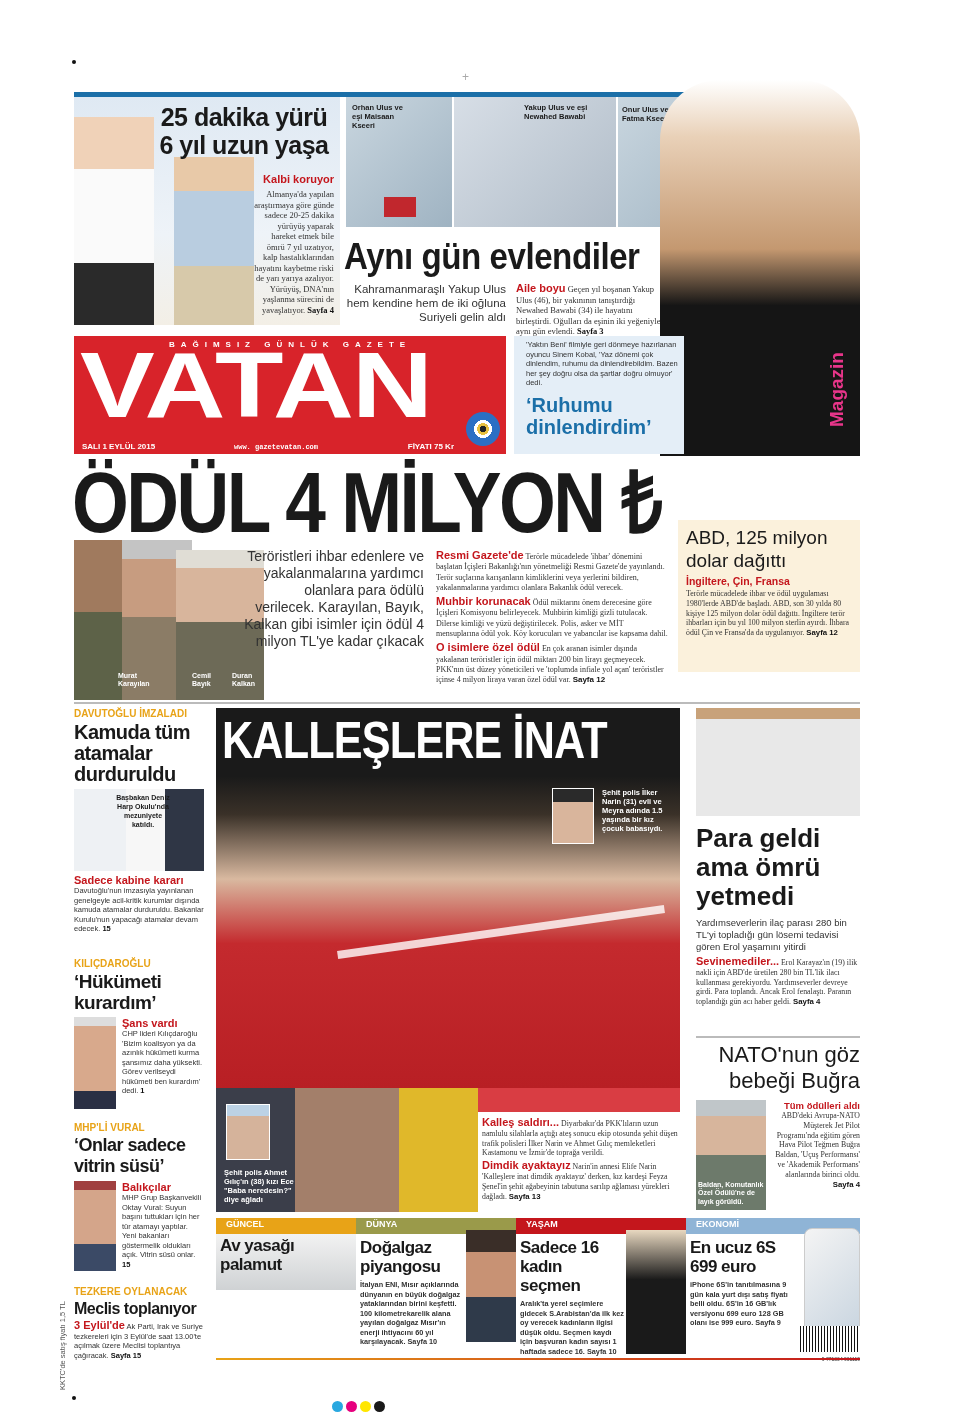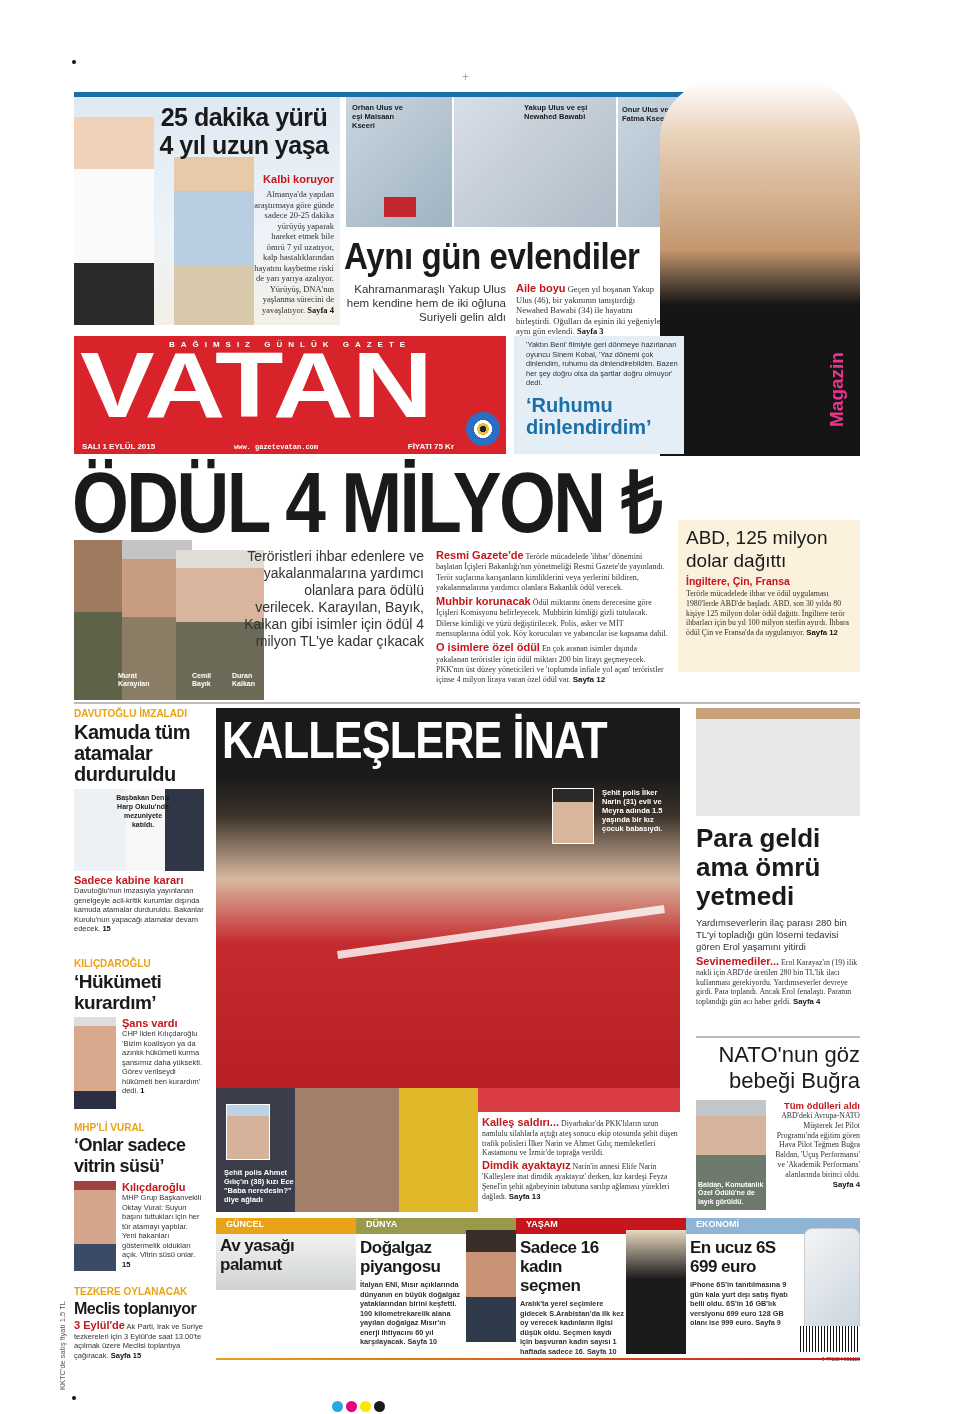--- a/index.html
+++ b/index.html
@@ -32,21 +32,21 @@
 <div class="abs" style="left:462px;top:70px;color:#aaa;font-size:12px">+</div>
 <div class="abs dot" style="left:72px;top:1396px"></div>
 
 <div class="abs topbar"></div>
 
 <div class="abs sky" style="left:74px;top:97px;width:266px;height:228px;overflow:hidden">
   <div class="abs" style="left:0;top:20px;width:80px;height:208px;background:linear-gradient(180deg,#f0d2b8 0 25%,#fafafa 25% 70%,#2a2a2a 70%)"></div>
   <div class="abs" style="left:100px;top:60px;width:80px;height:168px;background:linear-gradient(180deg,#e8c9a8 0 20%,#b9cde0 20% 65%,#d7c9aa 65%)"></div>
   <div class="abs h-black" style="left:80px;top:6px;font-size:25px;line-height:28px;text-align:center;width:180px">
     <div>25 dakika yürü</div>
-    <div>4 yıl uzun yaşa</div>
+    <div>6 yıl uzun yaşa</div>
   </div>
   <div class="abs" style="right:6px;top:76px;font-size:11px;font-weight:700;color:#c4161c">Kalbi koruyor</div>
   <div class="abs serif small" style="right:6px;top:92px;width:82px;text-align:right">
     <span>Almanya'da yapılan araştırmaya göre günde sadece 20-25 dakika yürüyüş yaparak hareket etmek bile ömrü 7 yıl uzatıyor, kalp hastalıklarından hayatını kaybetme riski de yarı yarıya azalıyor. Yürüyüş, DNA'nın yaşlanma sürecini de yavaşlatıyor.</span> <span class="sayfa">Sayfa 4</span>
   </div>
 </div>
 
 <div class="abs" style="left:346px;top:97px;width:420px;height:130px">
   <div class="abs photo" style="left:0;top:0;width:106px;height:130px"></div>
   <div class="abs photo" style="left:108px;top:0;width:162px;height:130px;background:linear-gradient(135deg,#d7dee6,#b0bcc8)"></div>
@@ -131,21 +131,21 @@
     </div>
   </div>
 </div>
 
 <div class="abs" style="left:74px;top:1122px;width:130px">
   <div class="kick-o">MHP'Lİ VURAL</div>
   <div class="h-black" style="font-size:18px;line-height:21px;margin-top:2px">‘Onlar sadece vitrin süsü’</div>
   <div style="display:flex;margin-top:4px">
     <div style="width:42px;height:90px;background:linear-gradient(180deg,#a04040 0 10%,#d4a58a 10% 70%,#3b4a66 70%)"></div>
     <div style="padding-left:6px;width:88px">
-      <div style="font-size:11px;font-weight:700;color:#c4161c">Kılıçdaroğlu</div>
+      <div style="font-size:11px;font-weight:700;color:#c4161c">Balıkçılar</div>
       <div style="font-size:7.5px;line-height:9.5px;color:#333"><span>MHP Grup Başkanvekili Oktay Vural: Suyun başını tuttukları için her tür atamayı yaptılar. Yeni bakanları göstermelik oldukları açık. Vitrin süsü onlar.</span> <span class="sayfa">15</span></div>
     </div>
   </div>
 </div>
 
 <div class="abs" style="left:74px;top:1286px;width:130px">
   <div class="kick-o">TEZKERE OYLANACAK</div>
   <div class="h-black" style="font-size:16px;line-height:20px;margin-top:2px">Meclis toplanıyor</div>
   <div style="font-size:7.5px;line-height:9.5px;color:#333;margin-top:2px"><span style="font-size:11px;font-weight:700;color:#c4161c">3 Eylül'de</span> <span>Ak Parti, Irak ve Suriye tezkereleri için 3 Eylül'de saat 13.00'te açılmak üzere Meclisi toplantıya çağıracak.</span> <span class="sayfa">Sayfa 15</span></div>
 </div>

